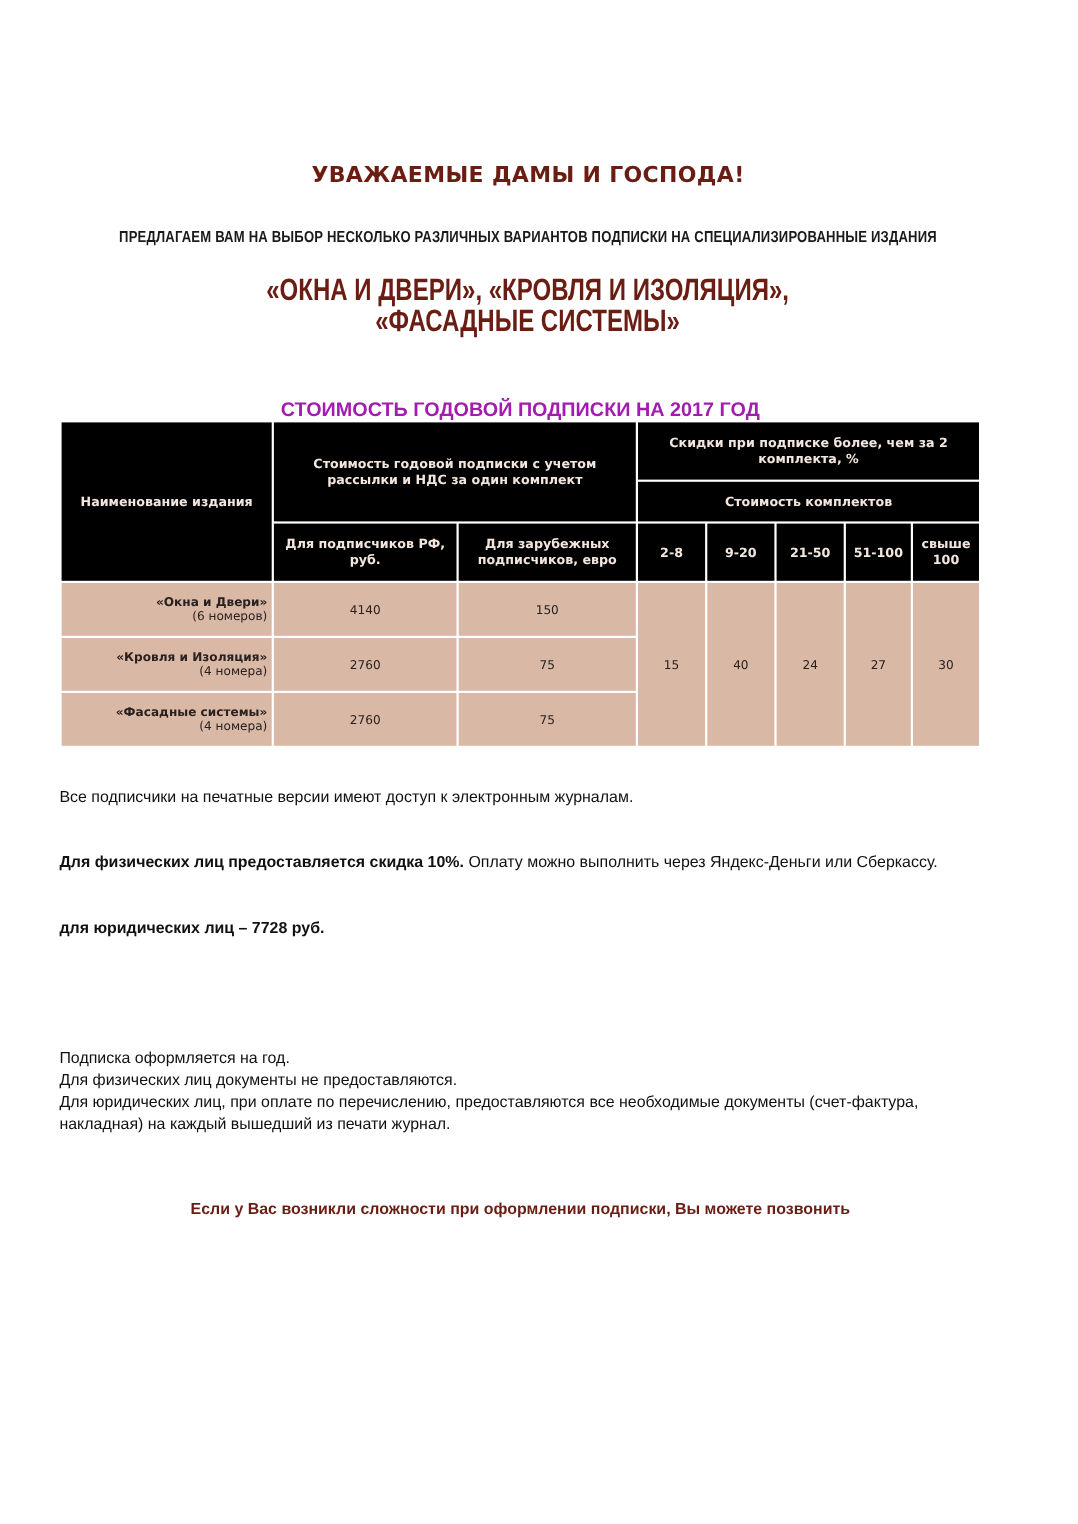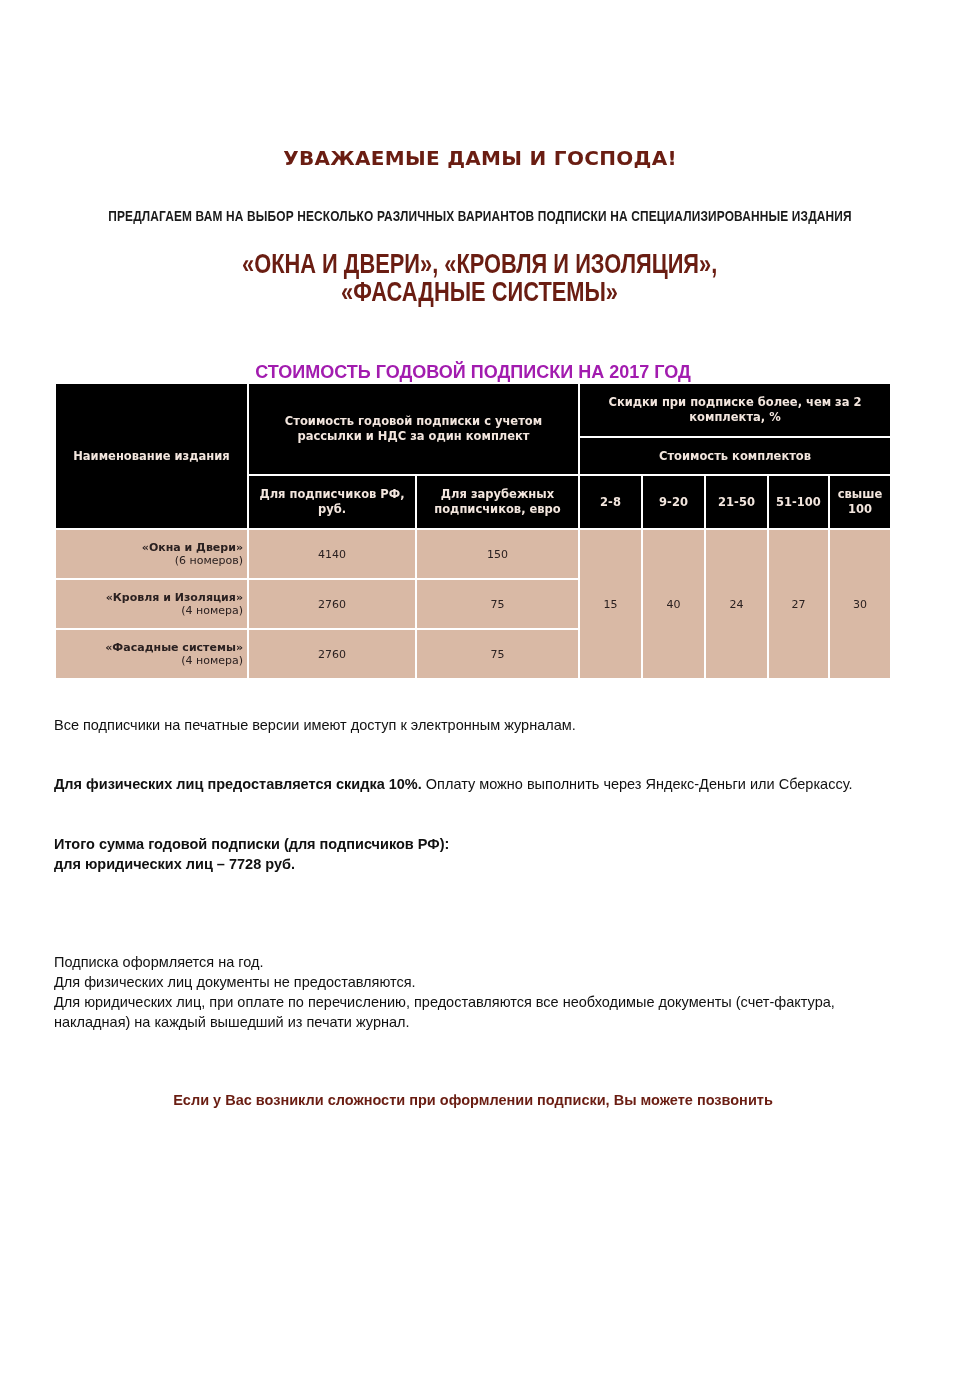--- a/index.html
+++ b/index.html
@@ -130,21 +130,20 @@
 </tbody>
   </table>
 
 <div class="para" style="top:715px">Все подписчики на печатные версии имеют доступ к электронным журналам.</div>
 
 <div class="para" style="top:774px">
   <b>Для физических лиц предоставляется скидка 10%.</b><span> Оплату можно выполнить через Яндекс-Деньги или Сберкассу.</span>
 </div>
 
 <div class="para" style="top:834px; font-weight:bold">
-  <div>Итого сумма годовой подписки (для подписчиков РФ):</div>
   <div>для юридических лиц – 7728 руб.</div>
 </div>
 
 <div class="para" style="top:952px; width:845px">
   <div>Подписка оформляется на год.</div>
   <div>Для физических лиц документы не предоставляются.</div>
   <div>Для юридических лиц, при оплате по перечислению, предоставляются все необходимые документы (счет-фактура, накладная) на каждый вышедший из печати журнал.</div>
 </div>
 
 <div class="contact">

